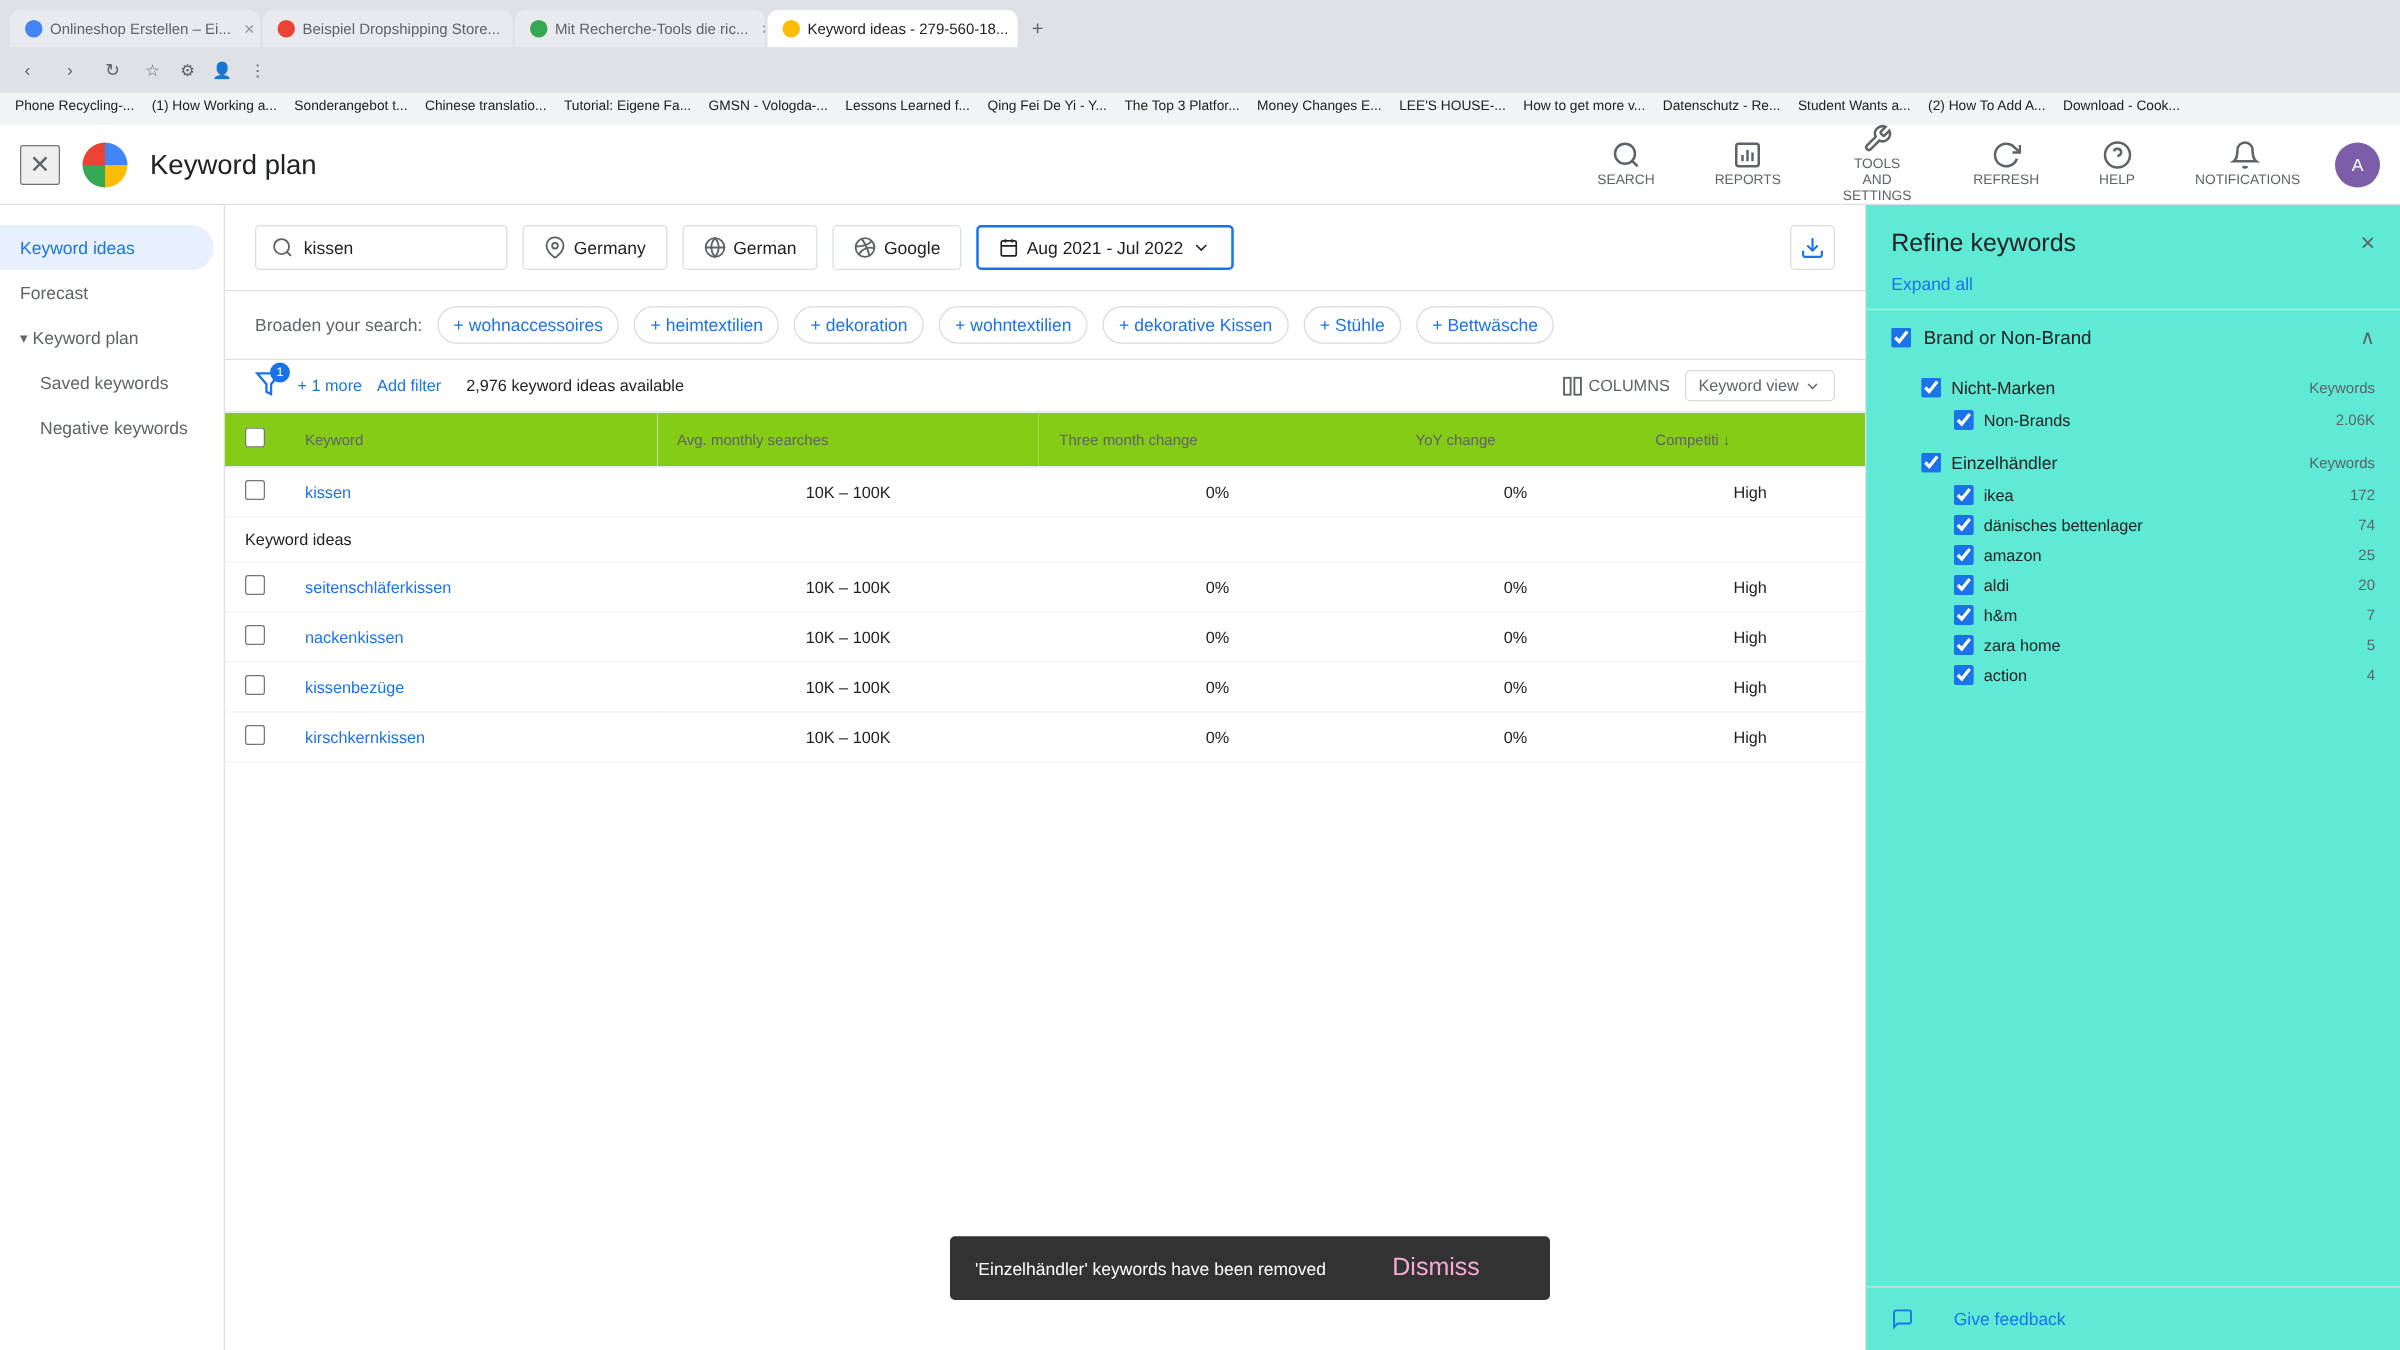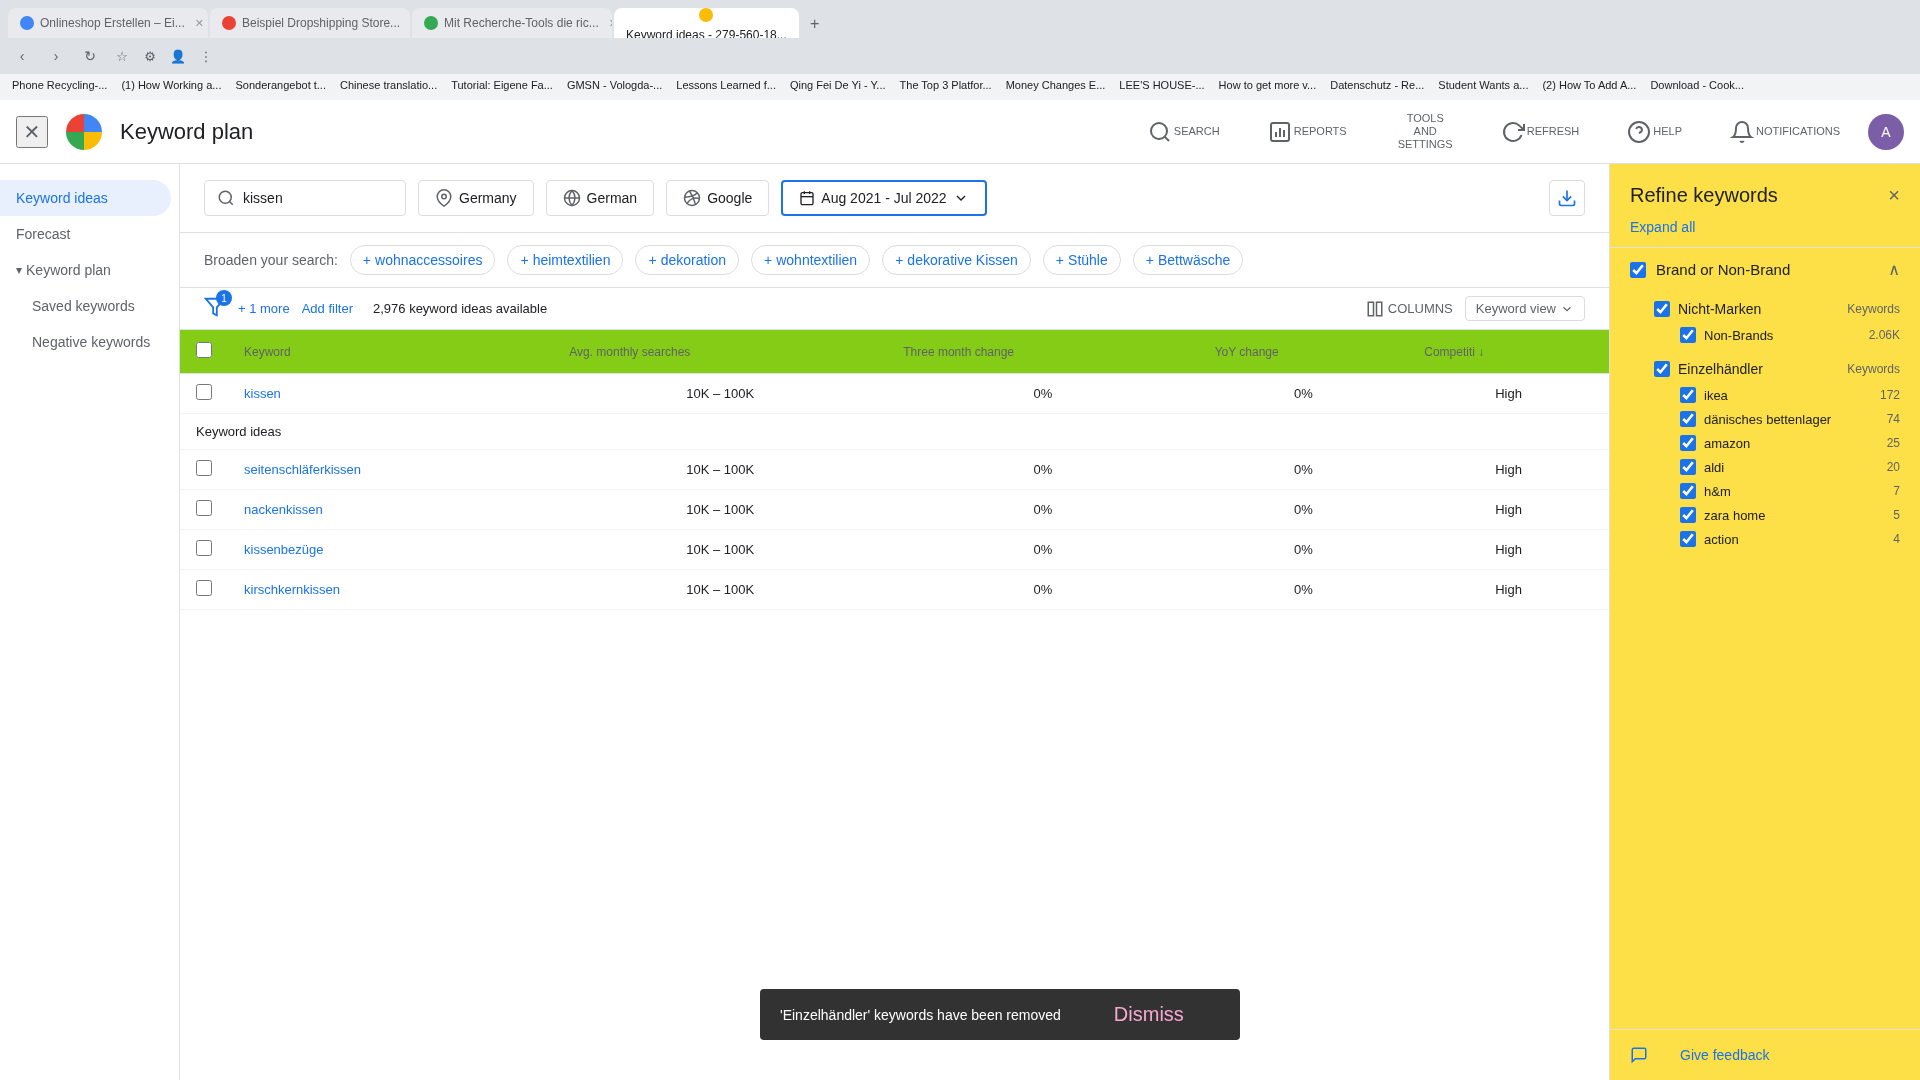--- a/index.html
+++ b/index.html
@@ -2,21 +2,21 @@
 <html><head>
   <meta charset="utf-8">
   <style>
     * { box-sizing: border-box; margin: 0; padding: 0; }
     body { font-family: 'Google Sans', Arial, sans-serif; font-size: 13px; background: #fff; color: #202124; overflow: hidden; width: 1920px; height: 1080px; }
 
     
     .browser-chrome { background: #dee1e6; height: 70px; display: flex; flex-direction: column; }
     .tabs-bar { display: flex; align-items: flex-end; padding: 8px 0 0 8px; gap: 2px; height: 40px; background: #dee1e6; }
     .tab { display: flex; align-items: center; padding: 0 12px; height: 30px; background: #e8eaed; border-radius: 8px 8px 0 0; font-size: 12px; color: #5f6368; max-width: 200px; white-space: nowrap; overflow: hidden; text-overflow: ellipsis; gap: 6px; cursor: pointer; }
-    .tab.active { background: #fff; color: #202124; flex-direction: column; }
+    .tab.active { background: #fff; color: #202124; }
     .tab-favicon { width: 14px; height: 14px; background: #4285f4; border-radius: 50%; flex-shrink: 0; }
     .tab-close { margin-left: 4px; opacity: 0.6; font-size: 11px; cursor: pointer; }
     .tab-new { width: 28px; height: 28px; display: flex; align-items: center; justify-content: center; border-radius: 50%; cursor: pointer; font-size: 16px; color: #5f6368; }
 
     .address-bar-row { display: flex; align-items: center; padding: 4px 8px; gap: 6px; height: 38px; background: #dee1e6; }
     .nav-btn { width: 28px; height: 28px; border-radius: 50%; border: none; background: transparent; cursor: pointer; display: flex; align-items: center; justify-content: center; color: #5f6368; font-size: 14px; }
     .address-input { flex: 1; height: 28px; border-radius: 14px; border: none; background: #fff; padding: 0 12px; font-size: 12px; color: #202124; outline: none; }
     .browser-actions { display: flex; gap: 4px; }
     .browser-action-btn { width: 24px; height: 24px; border-radius: 50%; border: none; background: transparent; cursor: pointer; color: #5f6368; font-size: 13px; display: flex; align-items: center; justify-content: center; }
 
@@ -27,21 +27,21 @@
     
     .app { display: flex; flex-direction: column; height: calc(1080px - 70px - 30px); }
 
     
     .top-nav { display: flex; align-items: center; background: #fff; height: 64px; padding: 0 16px; border-bottom: 1px solid #e0e0e0; gap: 16px; }
     .close-btn { width: 32px; height: 32px; display: flex; align-items: center; justify-content: center; cursor: pointer; color: #5f6368; font-size: 20px; }
     .google-ads-logo { width: 40px; height: 40px; display: flex; align-items: center; justify-content: center; }
     .logo-circle { width: 36px; height: 36px; border-radius: 50%; background: conic-gradient(#4285f4 0deg 90deg, #fbbc05 90deg 180deg, #34a853 180deg 270deg, #ea4335 270deg 360deg); }
     .page-title { font-size: 22px; font-weight: 400; color: #202124; margin-right: auto; }
 
-    .nav-icon-btn { display: flex; flex-direction: row; align-items: center; gap: 2px; padding: 8px 16px; cursor: pointer; color: #5f6368; font-size: 11px; border: none; background: transparent; text-align: center; }
+    .nav-icon-btn { display: flex; flex-direction: column; align-items: center; gap: 2px; padding: 8px 16px; cursor: pointer; color: #5f6368; font-size: 11px; border: none; background: transparent; text-align: center; }
     .nav-icon-btn svg { width: 24px; height: 24px; }
     .nav-icon-btn span { font-size: 11px; color: #5f6368; max-width: 80px; text-align: center; line-height: 1.2; }
 
     .user-avatar { width: 36px; height: 36px; border-radius: 50%; background: #7b5ea7; display: flex; align-items: center; justify-content: center; color: #fff; font-size: 14px; cursor: pointer; }
 
     
     .main-layout { display: flex; flex: 1; overflow: hidden; }
 
     
     .left-sidebar { width: 180px; background: #fff; border-right: 1px solid #e0e0e0; padding: 16px 0; flex-shrink: 0; }
@@ -84,21 +84,21 @@
     .kw-table { width: 100%; border-collapse: collapse; }
     .kw-table th { background: #84cc16; position: sticky; top: 0; z-index: 2; padding: 12px 16px; text-align: left; font-size: 12px; font-weight: 500; color: #5f6368; border-bottom: 1px solid #e0e0e0; white-space: nowrap; }
     .kw-table th.sortable { cursor: pointer; }
     .kw-table td { padding: 10px 16px; font-size: 13px; color: #202124; border-bottom: 1px solid #f1f3f4; }
     .checkbox-cell { width: 40px; text-align: center; }
     input[type=checkbox] { width: 16px; height: 16px; cursor: pointer; accent-color: #1a73e8; }
     .kw-name { color: #1a73e8; cursor: pointer; }
     .td-center { text-align: center; }
 
     
-    .right-panel { width: 311px; background: #fde047; border-left: 1px solid #e0e0e0; display: flex; flex-direction: column; flex-shrink: 0; overflow-y: auto; }
+    .right-panel { width: 428px; background: #5eead4; border-left: 1px solid #e0e0e0; display: flex; flex-direction: column; flex-shrink: 0; overflow-y: auto; }
     .panel-header { display: flex; align-items: center; justify-content: space-between; padding: 20px 20px 8px 20px; }
     .panel-title { font-size: 20px; font-weight: 400; color: #202124; }
     .panel-close { cursor: pointer; color: #5f6368; font-size: 20px; background: none; border: none; }
     .expand-all-link { color: #1a73e8; font-size: 14px; cursor: pointer; padding: 4px 20px 12px 20px; display: block; }
 
     
     .refine-section { border-top: 1px solid #e0e0e0; }
     .refine-section-header { display: flex; align-items: center; padding: 12px 20px; gap: 10px; cursor: pointer; }
     .section-checkbox { width: 18px; height: 18px; accent-color: #1a73e8; cursor: pointer; }
     .section-label { font-size: 15px; font-weight: 500; color: #202124; flex: 1; }

